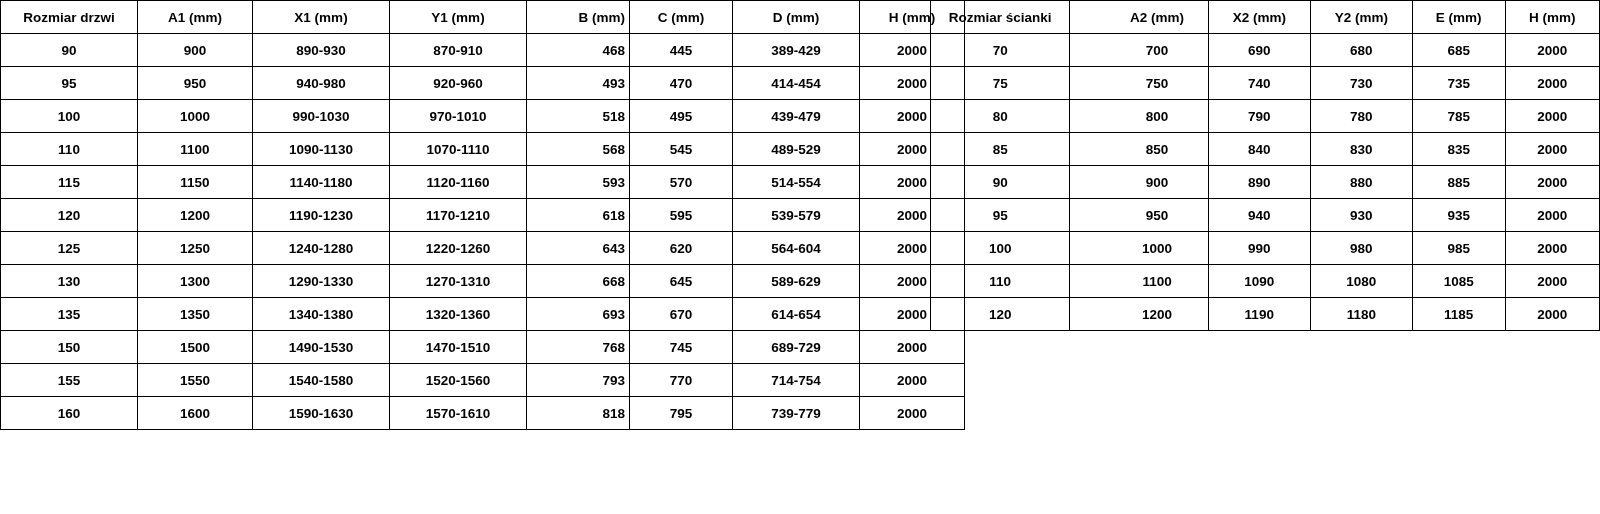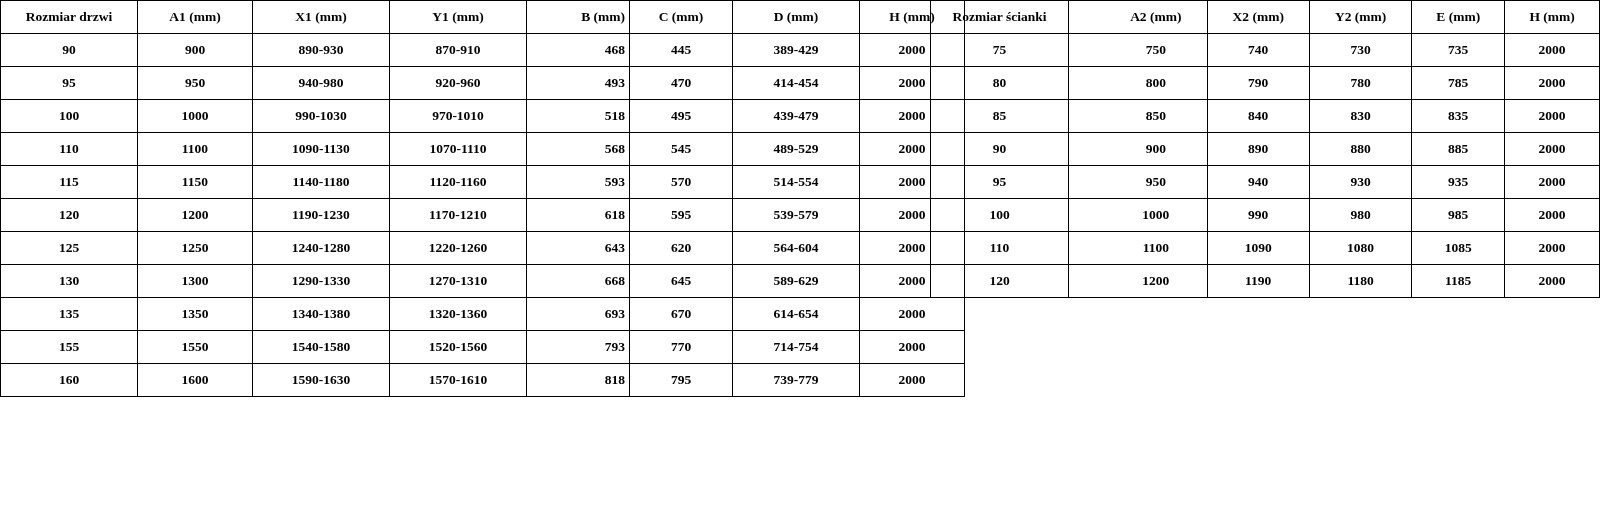--- a/index.html
+++ b/index.html
@@ -11,21 +11,20 @@
     width: 1600px;
     height: 514px;
     font-family: "Liberation Sans", sans-serif;
     color: #000000;
     overflow: hidden;
   }
   .sheet {
     position: relative;
     width: 1600px;
     height: 514px;
-    font-family: Liberation Serif, serif;
   }
   .table-wrap {
     position: absolute;
     top: 0;
   }
   #doors-wrap { left: 0; }
   #walls-wrap { left: 930px; }
 
   table {
     border-collapse: collapse;
@@ -169,20 +168,30 @@
             <td>135</td>
             <td>1350</td>
             <td>1340-1380</td>
             <td>1320-1360</td>
             <td>693</td>
             <td>670</td>
             <td>614-654</td>
             <td>2000</td>
           </tr>
           <tr>
+            <td>150</td>
+            <td>1500</td>
+            <td>1490-1530</td>
+            <td>1470-1510</td>
+            <td>768</td>
+            <td>745</td>
+            <td>689-729</td>
+            <td>2000</td>
+          </tr>
+          <tr>
             <td>155</td>
             <td>1550</td>
             <td>1540-1580</td>
             <td>1520-1560</td>
             <td>793</td>
             <td>770</td>
             <td>714-754</td>
             <td>2000</td>
           </tr>
           <tr>
@@ -206,20 +215,28 @@
             <th>Rozmiar ścianki</th>
             <th>A2 (mm)</th>
             <th>X2 (mm)</th>
             <th>Y2 (mm)</th>
             <th>E (mm)</th>
             <th>H (mm)</th>
           </tr>
       </thead>
       <tbody id="walls-body">
           <tr>
+            <td>70</td>
+            <td>700</td>
+            <td>690</td>
+            <td>680</td>
+            <td>685</td>
+            <td>2000</td>
+          </tr>
+          <tr>
             <td>75</td>
             <td>750</td>
             <td>740</td>
             <td>730</td>
             <td>735</td>
             <td>2000</td>
           </tr>
           <tr>
             <td>80</td>
             <td>800</td>

